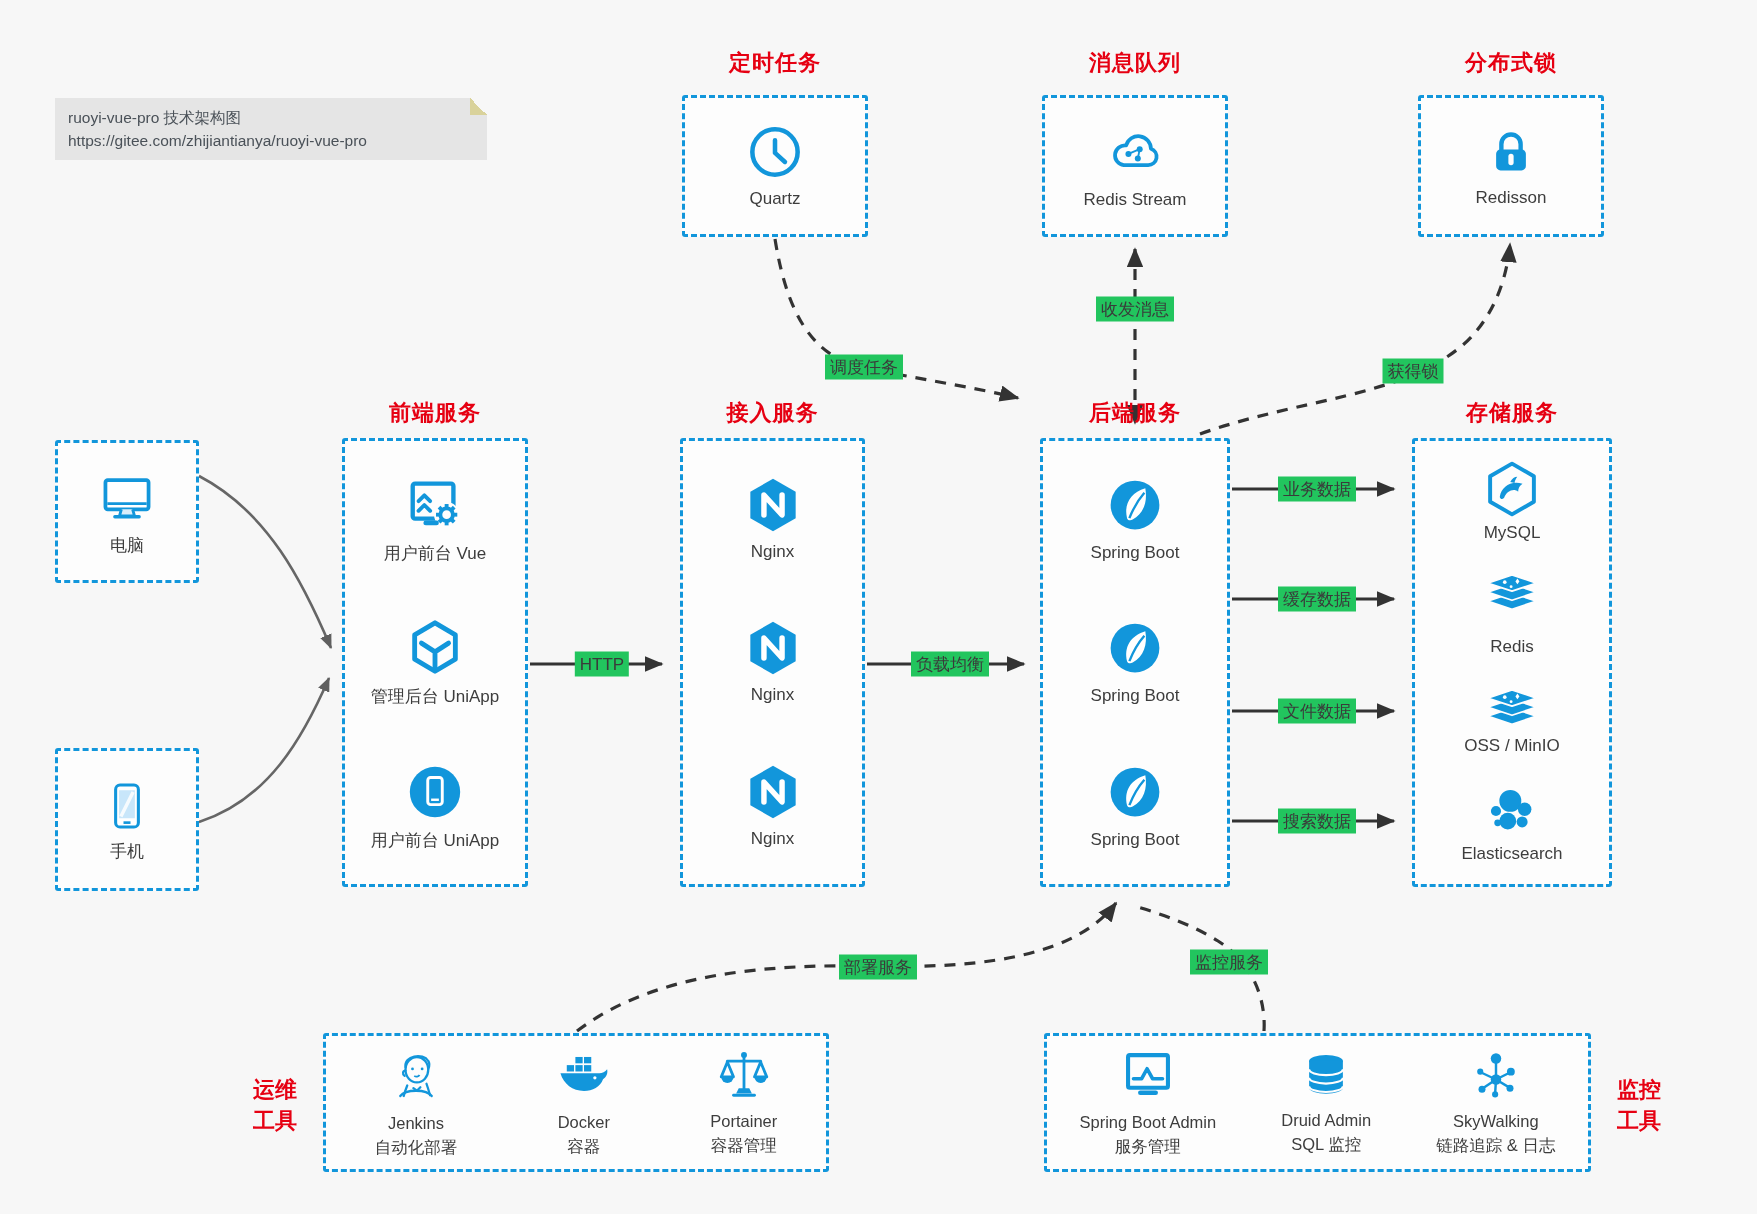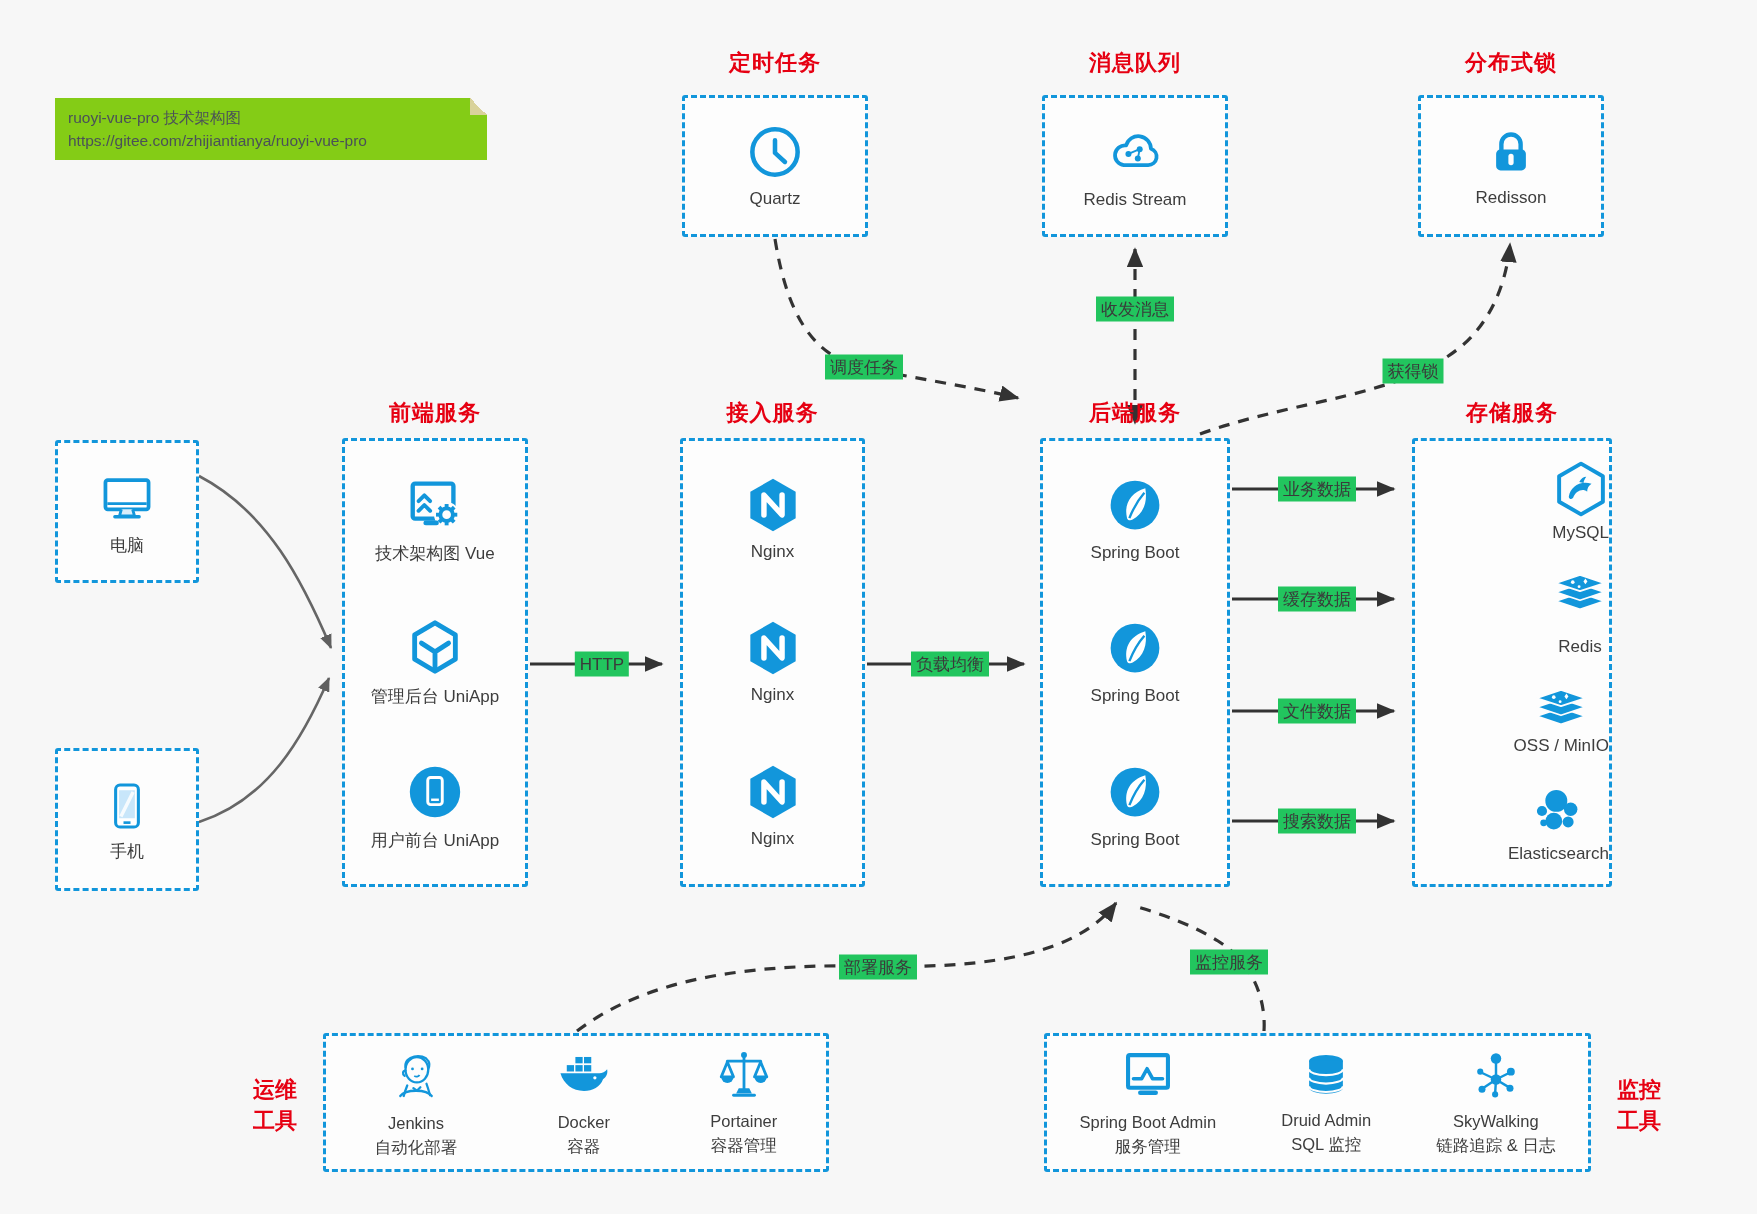--- a/index.html
+++ b/index.html
@@ -8,21 +8,21 @@
   .box{position:absolute;border:3px dashed #1296db;border-radius:3px;background:#fdfdfd;box-sizing:border-box;}
   .col{display:flex;flex-direction:column;justify-content:space-around;align-items:center;padding:6px 0;}
   .rowbox{display:flex;flex-direction:row;justify-content:space-around;align-items:center;}
   .item{display:flex;flex-direction:column;align-items:center;gap:8px;}
   .lbl{font-size:17px;color:#3d3d3d;white-space:nowrap;line-height:20px;}
   .lbl2{font-size:16.5px;color:#3d3d3d;white-space:nowrap;line-height:24px;text-align:center;}
   .gtitle{position:absolute;color:#e60012;font-weight:bold;font-size:22px;letter-spacing:1px;text-align:center;white-space:nowrap;}
   .sidetitle{position:absolute;color:#e60012;font-weight:bold;font-size:22px;line-height:31px;text-align:center;white-space:nowrap;}
   .chip{position:absolute;transform:translate(-50%,-50%);background:#22c55e;padding:1px 5px;font-size:17px;
         color:#3a3a3a;white-space:nowrap;line-height:23px;}
-  .note{position:absolute;left:55px;top:98px;width:432px;height:62px;background:#84cc16;color:#4a5158;
+  .note{position:absolute;left:55px;top:98px;width:432px;height:62px;background:#e5e5e5;color:#4a5158;
         font-size:15.5px;line-height:23px;padding:8px 0 0 13px;box-sizing:border-box;}
   .note .fold{position:absolute;top:0;right:0;width:17px;height:17px;
         background:linear-gradient(225deg,#f7f7f7 50%,#d9d29b 50%);}
   svg.ic{display:block;}
 </style>
 </head>
 <body>
 
 <div id="canvas">
 
@@ -139,21 +139,21 @@
             <line x1="49.3" y1="47.3" x2="51.8" y2="49.8"></line>
           <line x1="44" y1="49.5" x2="44" y2="53"></line>
             <line x1="38.7" y1="47.3" x2="36.2" y2="49.8"></line>
           <line x1="36.5" y1="42" x2="33" y2="42"></line>
             <line x1="38.7" y1="36.7" x2="36.2" y2="34.2"></line>
           <line x1="44" y1="34.5" x2="44" y2="31"></line>
             <line x1="49.3" y1="36.7" x2="51.8" y2="34.2"></line>
         </g>
         <rect x="20" y="48" width="16" height="5" rx="2.5" fill="#1296db"></rect>
       </svg>
-      <div class="lbl">技术架构图 Vue</div>
+      <div class="lbl">用户前台 Vue</div>
     </div>
     <div class="item">
       <svg class="ic" viewBox="0 0 64 64" width="62" height="62">
         <path d="M32 6 L53 18.5 V43.5 L32 56 L11 43.5 V18.5 Z" fill="none" stroke="#1296db" stroke-width="5" stroke-linejoin="round"></path>
         <path d="M32 36 V52 M32 36 L18 27 M32 36 L46 27" fill="none" stroke="#1296db" stroke-width="5" stroke-linecap="round"></path>
       </svg>
       <div class="lbl">管理后台 UniApp</div>
     </div>
     <div class="item">
       <svg class="ic" viewBox="0 0 64 64" width="62" height="62">
@@ -209,21 +209,21 @@
     <div class="item">
       <svg class="ic" viewBox="0 0 64 64" width="60" height="60">
         <circle cx="32" cy="32" r="26" fill="#1296db"></circle>
         <path d="M43 14 C27 19 20 31 23.5 46 C24.5 48.5 27 49 29.5 47.5 C41.5 41 45.5 28 43 14 Z" fill="#ffffff"></path>
         <path d="M26 46 C30 36 35 27 42 19" fill="none" stroke="#1296db" stroke-width="2.5"></path>
       </svg>
       <div class="lbl">Spring Boot</div>
     </div>
   </div>
 
-  <div class="box col" style="left:1412px;top:438px;width:200px;height:449px;align-items:flex-end;">
+  <div class="box col" style="left:1412px;top:438px;width:200px;height:449px;">
     <div class="item" style="gap:6px;">
       <svg class="ic" viewBox="0 0 64 64" width="56" height="56">
         <path d="M32 3 L57 17.5 V46.5 L32 61 L7 46.5 V17.5 Z" fill="none" stroke="#1296db" stroke-width="4.5" stroke-linejoin="round"></path>
         <path d="M18 41 C20 29 31 22 44 26 C41 28 39 31 39 35 C34 31 26 34 23 42 C21 44 19 44 18 41 Z" fill="#1296db"></path>
         <path d="M30 24 C32 20 35 18 38 18 C36 21 35 23 35 25 Z" fill="#1296db"></path>
       </svg>
       <div class="lbl">MySQL</div>
     </div>
     <div class="item" style="gap:22px;">
       <svg class="ic" viewBox="0 0 64 48" width="58" height="44">

